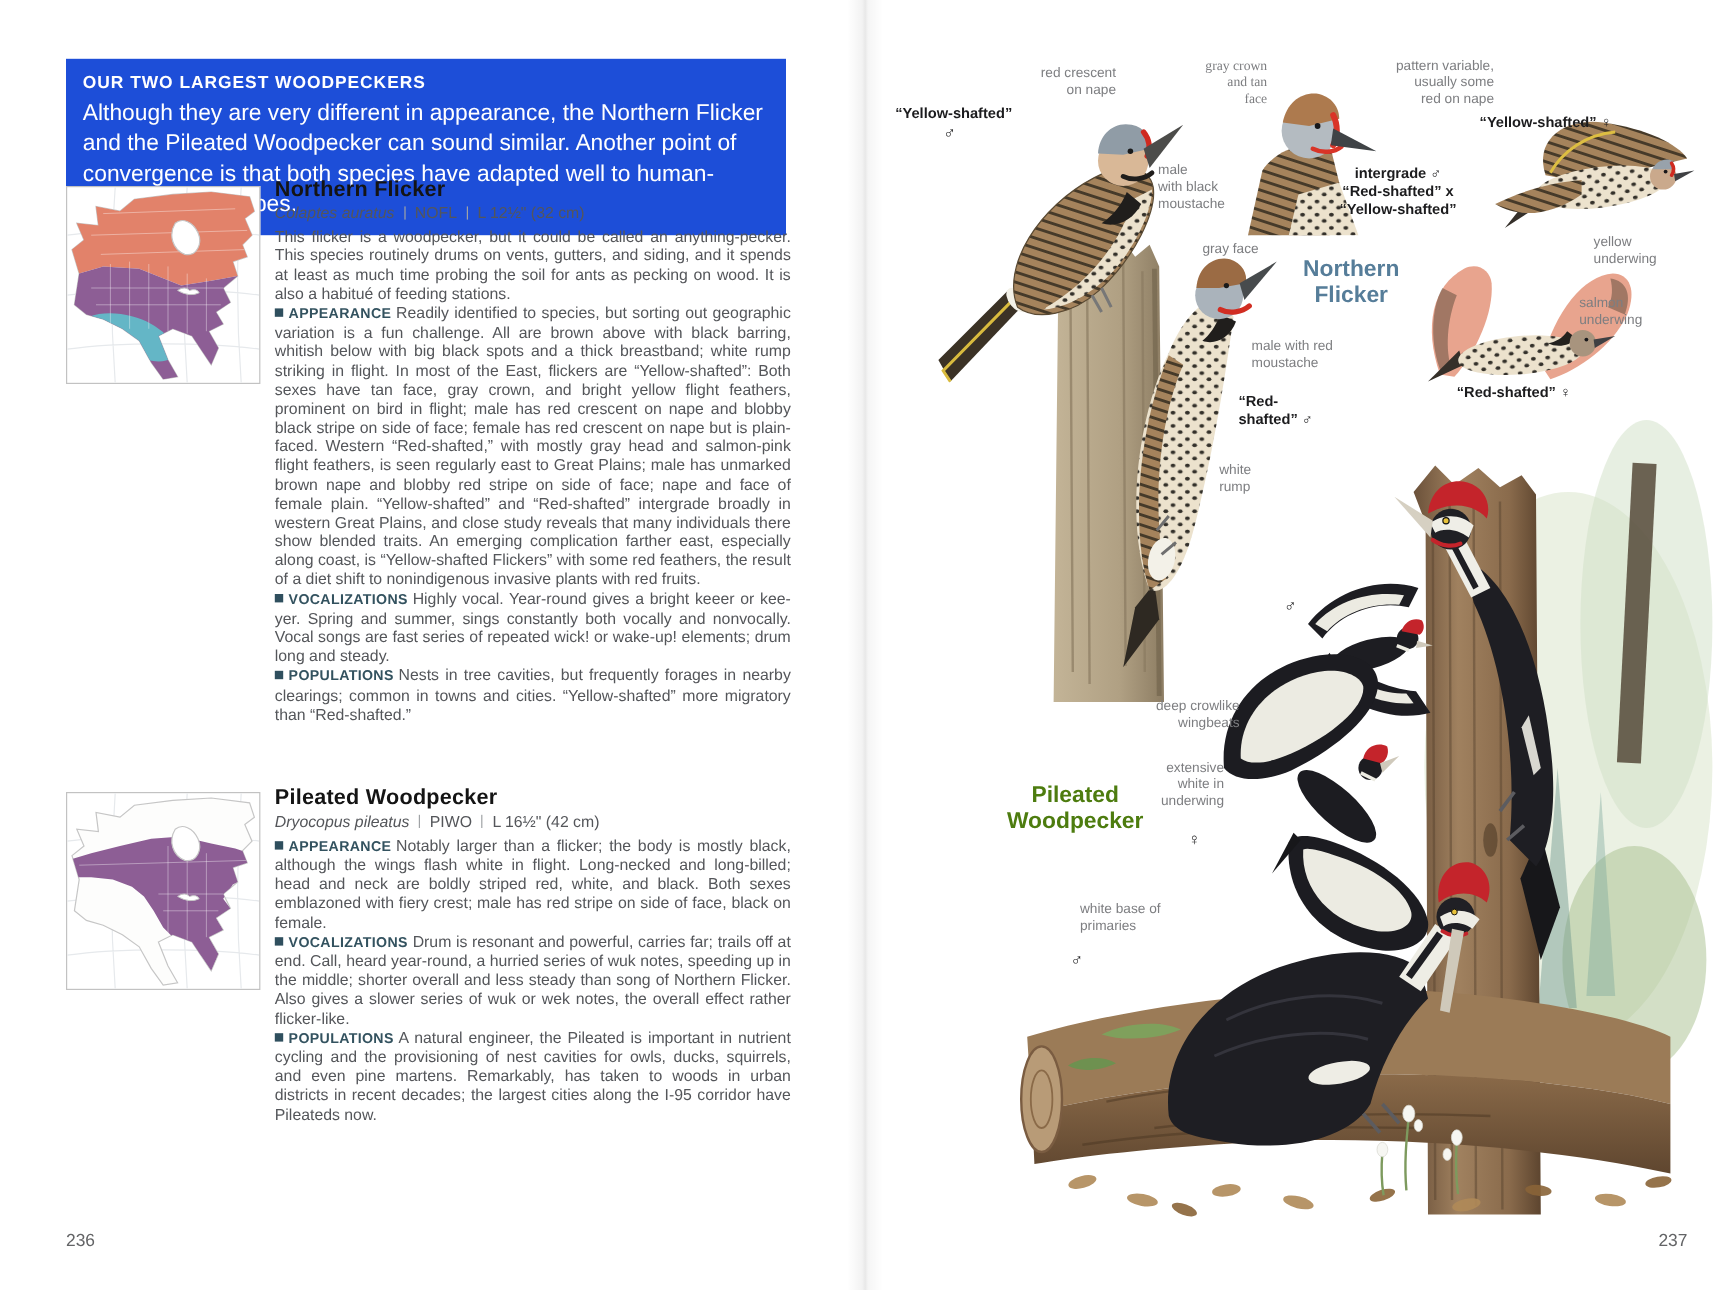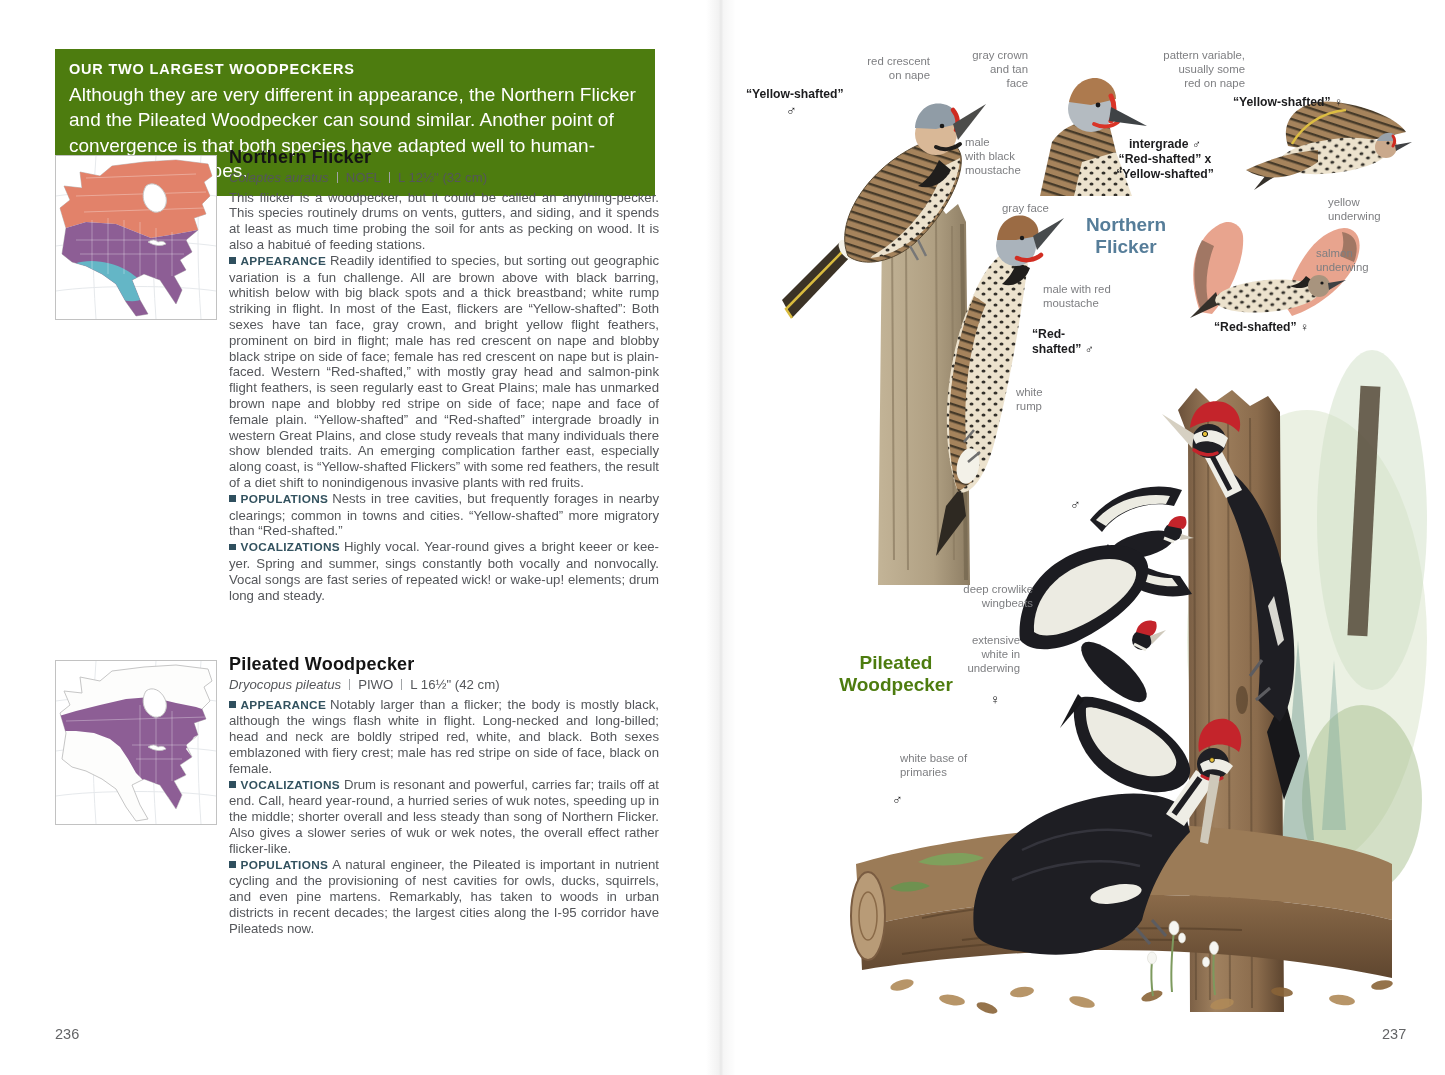--- a/index.html
+++ b/index.html
@@ -55,21 +55,21 @@
   .plate-label.bold{color:#1c1c1e;font-weight:700;font-size:12.2px;}
   .plate-heading{
     position:absolute;font-weight:700;font-size:19px;line-height:1.14;
     text-align:center;white-space:pre-line;
   }
   .sex{position:absolute;font-size:14px;color:#1c1c1e;font-weight:700;}
 </style>
 </head>
 <body>
 
-<div class="abs infobox" style="background-color: #4d7c0f;">
+<div class="abs infobox" style="background-color: #1d4ed8;">
   <h1>OUR TWO LARGEST WOODPECKERS</h1>
   <p>Although they are very different in appearance, the Northern Flicker and the Pileated Woodpecker can sound similar. Another point of convergence is that both species have adapted well to human-modified landscapes.</p>
 </div>
 
 <div class="abs map" style="left:55px;top:155px;">
   <svg viewBox="0 0 160 163">
     <defs>
       <clipPath id="land1">
           <path d="M6 98 L10 72 L4 52 L14 44 L8 30 L26 32 L24 16 L44 20 L56 10 L88 6 L120 4 L152 8 L156 20 L148 26 L154 40 L146 48 L150 58 L138 62 L142 74 L130 84 L136 96 L124 104 L130 114 L118 120 L126 134 L120 148 L112 136 L104 124 L88 118 L76 124 L84 144 L92 158 L80 160 L70 146 L60 128 L46 118 L30 110 L16 106 Z"></path>
         </clipPath>
@@ -87,22 +87,22 @@
     <path d="M90 30 C84 40 88 52 98 56 C108 58 113 47 109 38 C105 29 96 25 90 30 Z" fill="#ffffff" stroke="#c6c6c6" stroke-width="1"></path>
     <path d="M92 86 q6 -4 10 0 q6 -2 8 2 q-8 4 -18 -2 Z" fill="#ffffff" stroke="#c6c6c6" stroke-width=".8"></path>
   </svg>
 </div>
 
 <section class="abs textcol" style="top:150px;">
   <h2>Northern Flicker</h2>
   <p class="sciline"><span class="sci">Colaptes auratus</span><span class="div"></span><span>NOFL</span><span class="div"></span><span>L 12½" (32 cm)</span></p>
   <p class="body">This flicker is a woodpecker, but it could be called an anything-pecker. This species routinely drums on vents, gutters, and siding, and it spends at least as much time probing the soil for ants as pecking on wood. It is also a habitué of feeding stations.</p>
   <p class="body"><span class="bullet"></span><span class="seclabel">APPEARANCE</span><span>Readily identified to species, but sorting out geographic variation is a fun challenge. All are brown above with black barring, whitish below with big black spots and a thick breastband; white rump striking in flight. In most of the East, flickers are “Yellow-shafted”: Both sexes have tan face, gray crown, and bright yellow flight feathers, prominent on bird in flight; male has red crescent on nape and blobby black stripe on side of face; female has red crescent on nape but is plain-faced. Western “Red-shafted,” with mostly gray head and salmon-pink flight feathers, is seen regularly east to Great Plains; male has unmarked brown nape and blobby red stripe on side of face; nape and face of female plain. “Yellow-shafted” and “Red-shafted” intergrade broadly in western Great Plains, and close study reveals that many individuals there show blended traits. An emerging complication farther east, especially along coast, is “Yellow-shafted Flickers” with some red feathers, the result of a diet shift to nonindigenous invasive plants with red fruits.</span></p>
+  <p class="body"><span class="bullet"></span><span class="seclabel">VOCALIZATIONS</span><span>Highly vocal. Year-round gives a bright keeer or kee-yer. Spring and summer, sings constantly both vocally and nonvocally. Vocal songs are fast series of repeated wick! or wake-up! elements; drum long and steady.</span></p>
   <p class="body"><span class="bullet"></span><span class="seclabel">POPULATIONS</span><span>Nests in tree cavities, but frequently forages in nearby clearings; common in towns and cities. “Yellow-shafted” more migratory than “Red-shafted.”</span></p>
-  <p class="body"><span class="bullet"></span><span class="seclabel">VOCALIZATIONS</span><span>Highly vocal. Year-round gives a bright keeer or kee-yer. Spring and summer, sings constantly both vocally and nonvocally. Vocal songs are fast series of repeated wick! or wake-up! elements; drum long and steady.</span></p>
 </section>
 
 <div class="abs map" style="left:55px;top:660px;">
   <svg viewBox="0 0 160 163">
     <defs>
       <clipPath id="land2">
           <path d="M6 98 L10 72 L4 52 L14 44 L8 30 L26 32 L24 16 L44 20 L56 10 L88 6 L120 4 L152 8 L156 20 L148 26 L154 40 L146 48 L150 58 L138 62 L142 74 L130 84 L136 96 L124 104 L130 114 L118 120 L126 134 L120 148 L112 136 L104 124 L88 118 L76 124 L84 144 L92 158 L80 160 L70 146 L60 128 L46 118 L30 110 L16 106 Z"></path>
         </clipPath>
     </defs>
     <path d="M0 40 C40 34 120 34 160 40 M0 90 C40 84 120 84 160 90 M0 135 C40 129 120 129 160 135 M40 0 C36 54 36 109 40 163 M100 0 C96 54 96 109 100 163 M145 0 C141 54 141 109 145 163" stroke="#e6e9ec" fill="none" stroke-width="1"></path>
@@ -346,21 +346,21 @@
 </svg>
 
   
   
 </div>
 
 <div class="plate-label bold" style="left:746px;top:87px;">“Yellow-shafted”</div>
 <div class="sex" style="left:786px;top:102px;">♂</div>
 <div class="plate-label" style="left:852px;top:55px;width:78px;text-align:right;">red crescent
 on nape</div>
-<div class="plate-label" style="left:960px;top:49px;width:68px;text-align:right;">gray crown
+<div class="plate-label" style="left:988px;top:49px;width:68px;text-align:right;font-family:Liberation Serif, serif;">gray crown
 and tan
 face</div>
 <div class="plate-label" style="left:1133px;top:49px;width:112px;text-align:right;">pattern variable,
 usually some
 red on nape</div>
 <div class="plate-label bold" style="left:1233px;top:95px;">“Yellow-shafted” ♀</div>
 <div class="plate-label" style="left:965px;top:136px;width:90px;">male
 with black
 moustache</div>
 <div class="plate-label bold" style="left:1095px;top:137px;width:140px;text-align:center;">intergrade ♂

